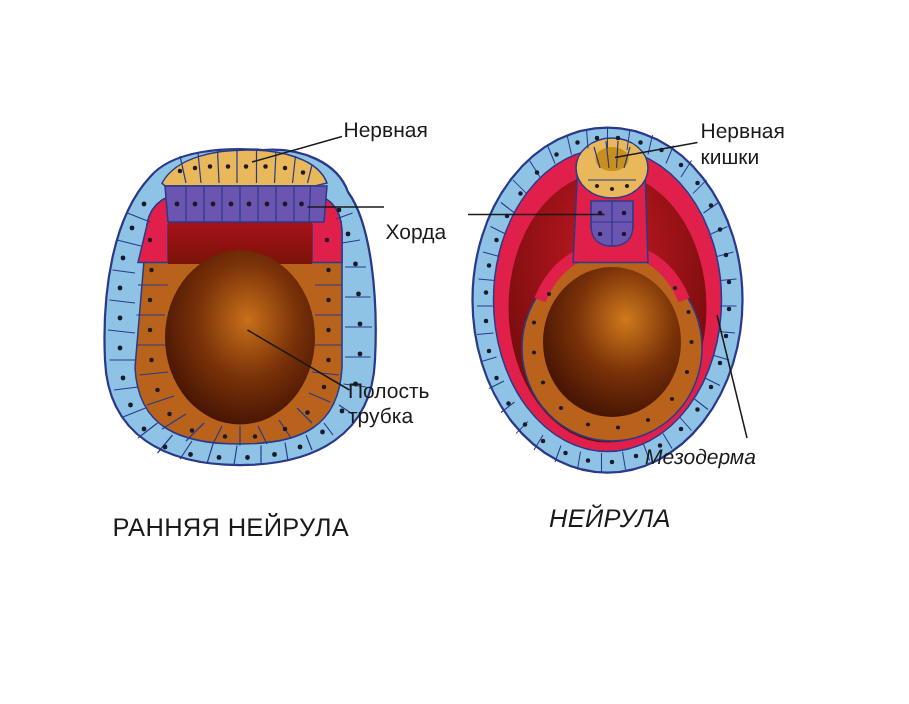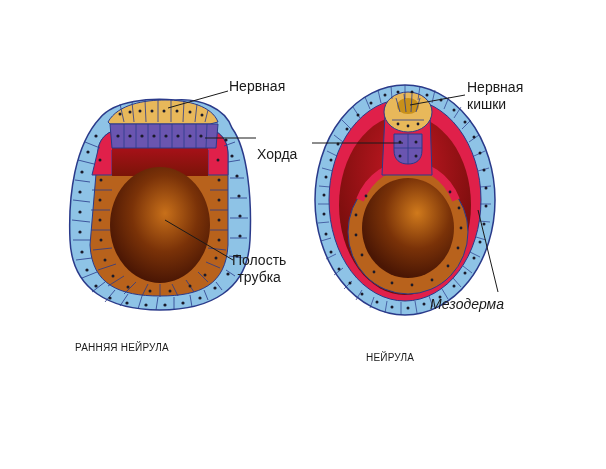--- a/index.html
+++ b/index.html
@@ -1,19 +1,19 @@
 <!DOCTYPE html>
 <html><head>
 <meta charset="utf-8">
 <style>
   html, body { margin:0; padding:0; background:#ffffff; }
   body { width:606px; height:469px; position:relative; overflow:hidden; font-family:"Liberation Sans", sans-serif; }
   svg { position:absolute; left:0; top:0; }
   .lbl { position:absolute; font-size:14px; color:#1a1a1a; line-height:17px; }
-  .cap { position:absolute; font-size:10px; color:#1a1a1a; font-weight:normal; letter-spacing:0.2px; }
+  .cap { position:absolute; font-size:17px; color:#1a1a1a; font-weight:normal; letter-spacing:0.2px; }
 </style>
 </head>
 <body>
 
 <svg width="606" height="469" viewBox="0 0 606 469">
   <defs>
     <radialGradient id="gutL" cx="0.55" cy="0.4" r="0.6">
       <stop offset="0" stop-color="#c8701a"></stop>
       <stop offset="0.55" stop-color="#7a3208"></stop>
       <stop offset="1" stop-color="#4a1604"></stop>
@@ -212,20 +212,20 @@
 </svg>
 
 <div class="lbl" style="left:229px; top:78px;">
   <div>Нервная</div>
 </div>
 <div class="lbl" style="left:257px; top:130px;margin-top:16px;">Хорда</div>
 <div class="lbl" style="left:467px; top:79px;">
   <div>Нервная</div>
   <div>кишки</div>
 </div>
-<div class="lbl" style="left:232px; top:252px; text-align:center;">
+<div class="lbl" style="left:232px; top:252px; ">
   <div>Полость</div>
   <div>трубка</div>
 </div>
 <div class="lbl" style="left:430px; top:296px;font-style:italic;">Мезодерма</div>
 
 <div class="cap" style="left:75px; top:342px;">РАННЯЯ НЕЙРУЛА</div>
-<div class="cap" style="left:366px; top:352px;">НЕЙРУЛА</div>
+<div class="cap" style="left:366px; top:336px;font-style:italic;">НЕЙРУЛА</div>
 
 </body></html>

